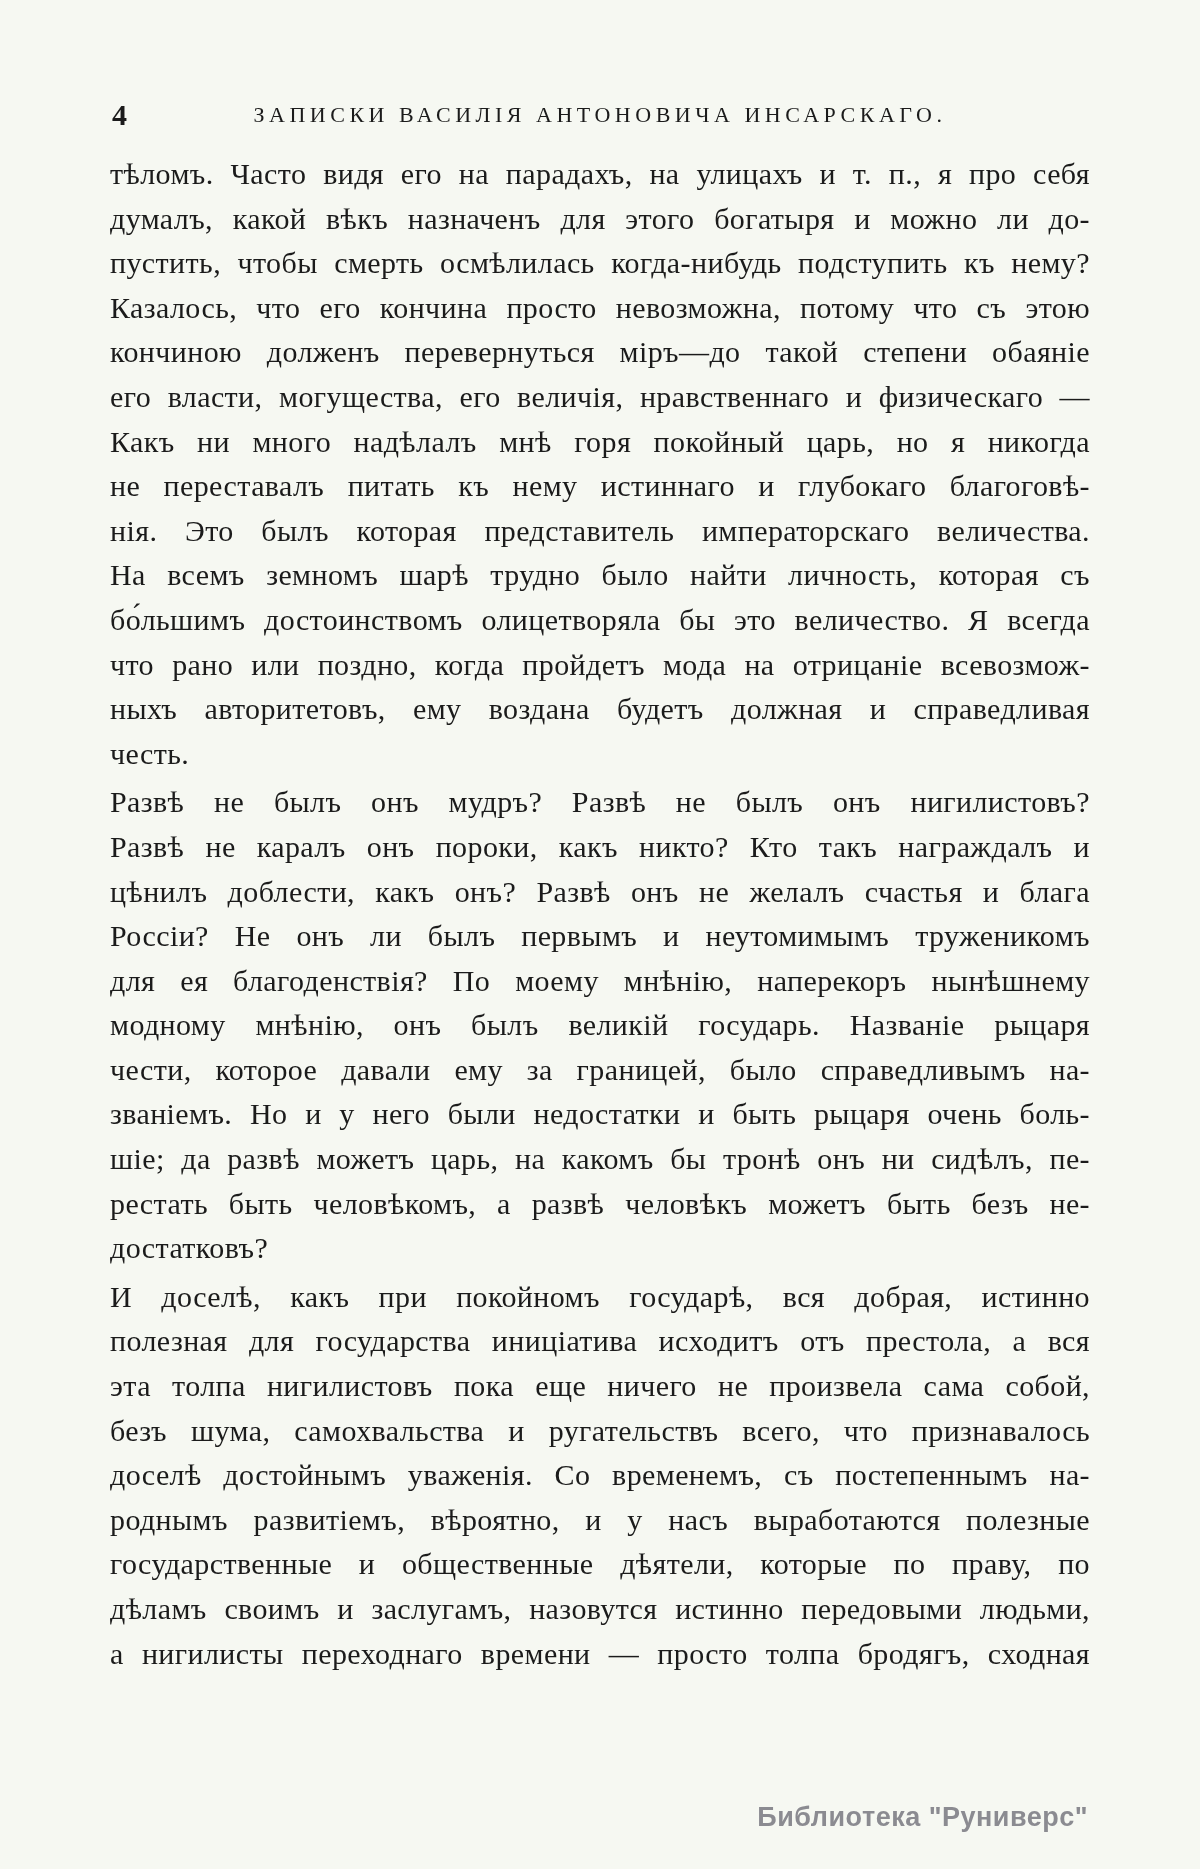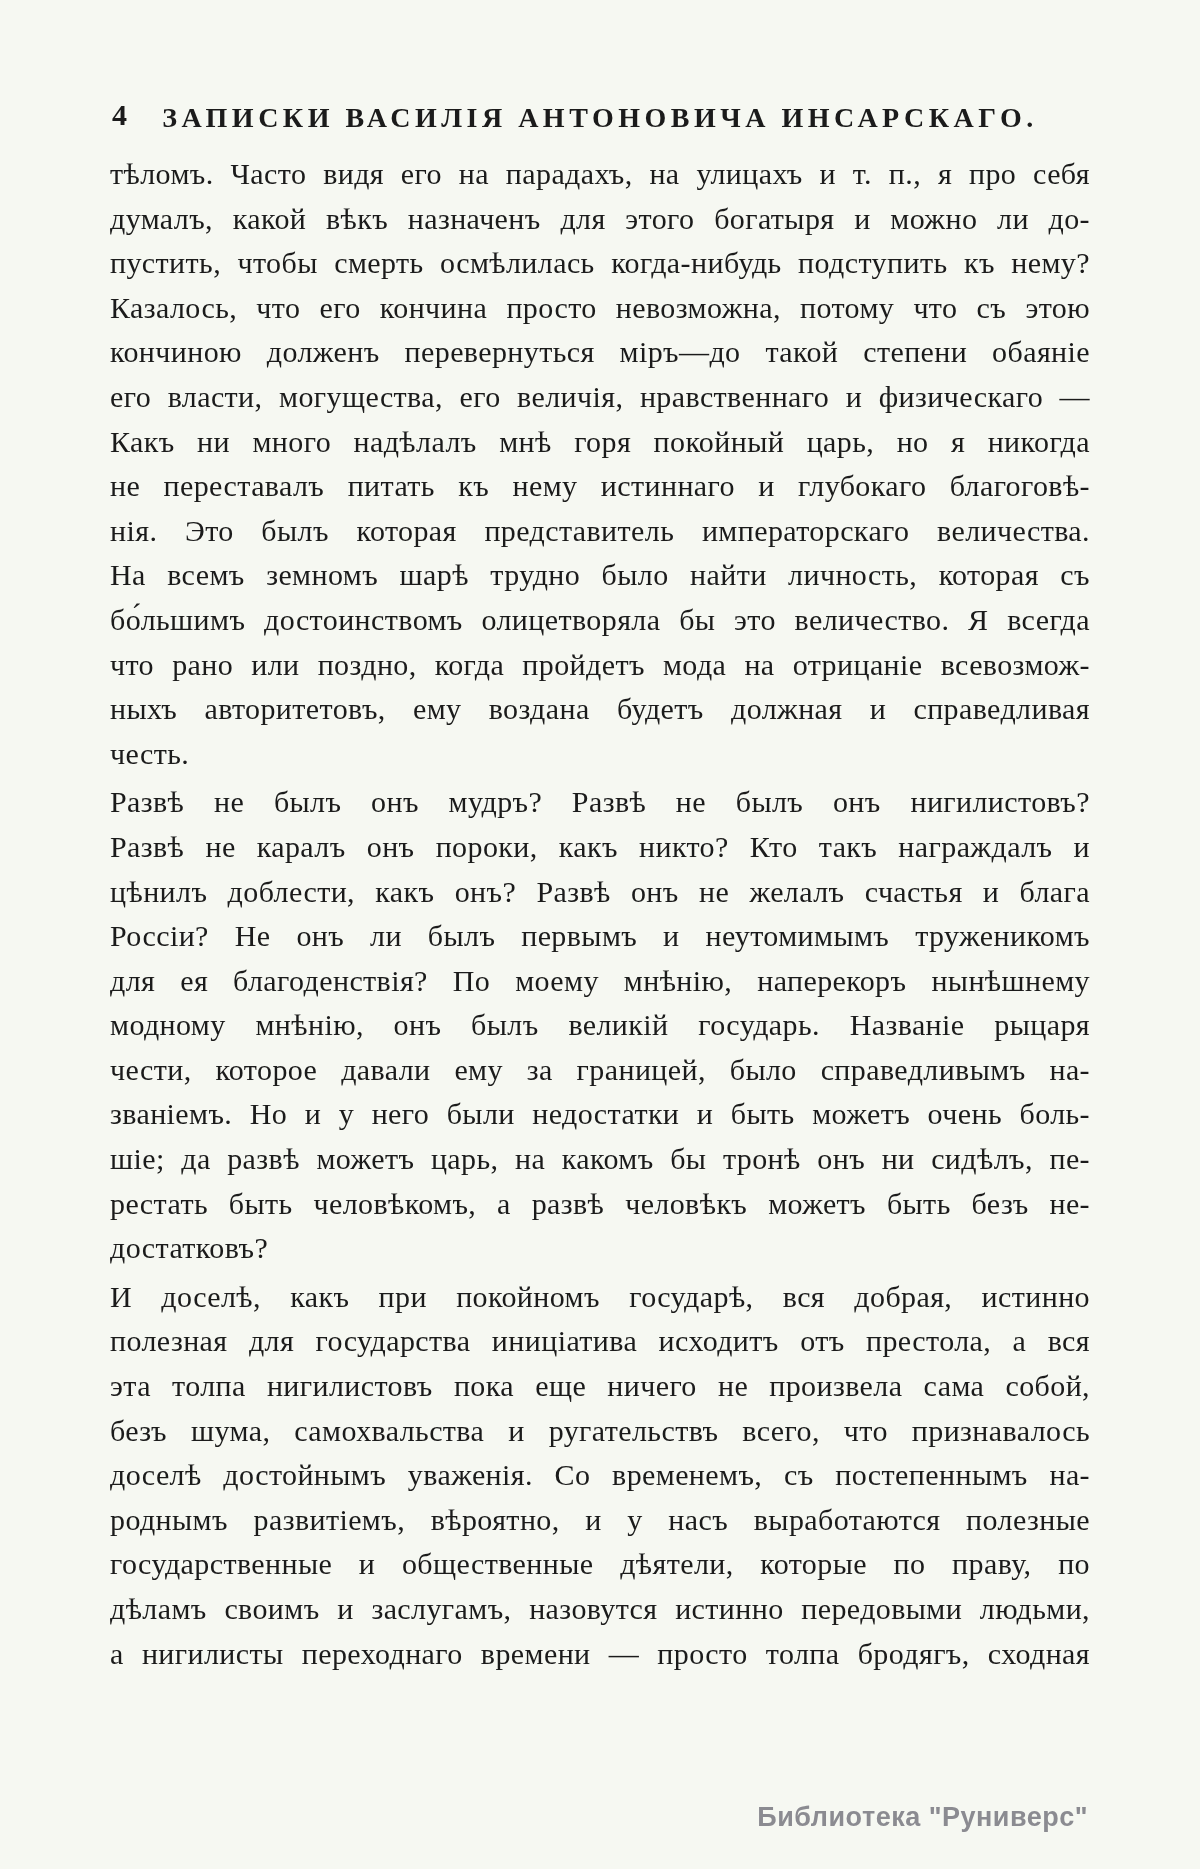--- a/index.html
+++ b/index.html
@@ -31,22 +31,22 @@
     font-size: 30px;
     font-weight: bold;
     letter-spacing: 1px;
   }
   .running-title {
     position: absolute;
     left: 0;
     right: 0;
     top: 4px;
     text-align: center;
-    font-size: 28px;
-    font-weight: bold;
+    font-size: 22px;
+    font-weight: normal;
     letter-spacing: 4.5px;
     white-space: nowrap;
   }
   .body-text {
     position: absolute;
     top: 152px;
     left: 110px;
     width: 980px;
     font-size: 30px;
     font-weight: normal;
@@ -101,21 +101,21 @@
       <div class="line">ныхъ авторитетовъ, ему воздана будетъ должная и справедливая</div>
       <div class="line short">честь.</div>
       <div style="height: 4px;"></div>
       <div class="line">Развѣ не былъ онъ мудръ? Развѣ не былъ онъ нигилистовъ?</div>
       <div class="line">Развѣ не каралъ онъ пороки, какъ никто? Кто такъ награждалъ и</div>
       <div class="line">цѣнилъ доблести, какъ онъ? Развѣ онъ не желалъ счастья и блага</div>
       <div class="line">Россіи? Не онъ ли былъ первымъ и неутомимымъ труженикомъ</div>
       <div class="line">для ея благоденствія? По моему мнѣнію, наперекоръ нынѣшнему</div>
       <div class="line">модному мнѣнію, онъ былъ великій государь. Названіе рыцаря</div>
       <div class="line">чести, которое давали ему за границей, было справедливымъ на-</div>
-      <div class="line">званіемъ. Но и у него были недостатки и быть можетъ очень боль-</div>
+      <div class="line">званіемъ. Но и у него были недостатки и быть рыцаря очень боль-</div>
       <div class="line">шіе; да развѣ можетъ царь, на какомъ бы тронѣ онъ ни сидѣлъ, пе-</div>
       <div class="line">рестать быть человѣкомъ, а развѣ человѣкъ можетъ быть безъ не-</div>
       <div class="line short">достатковъ?</div>
       <div style="height: 4px;"></div>
       <div class="line">И доселѣ, какъ при покойномъ государѣ, вся добрая, истинно</div>
       <div class="line">полезная для государства иниціатива исходитъ отъ престола, а вся</div>
       <div class="line">эта толпа нигилистовъ пока еще ничего не произвела сама собой,</div>
       <div class="line">безъ шума, самохвальства и ругательствъ всего, что признавалось</div>
       <div class="line">доселѣ достойнымъ уваженія. Со временемъ, съ постепеннымъ на-</div>
       <div class="line">роднымъ развитіемъ, вѣроятно, и у насъ выработаются полезные</div>

